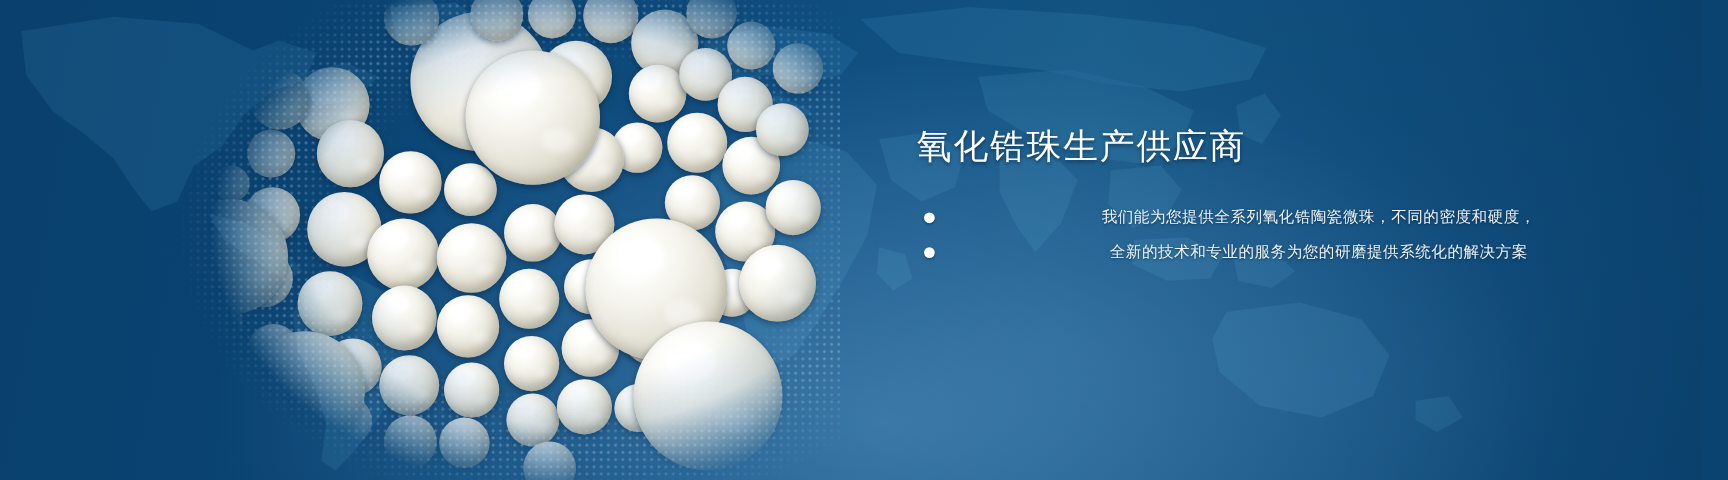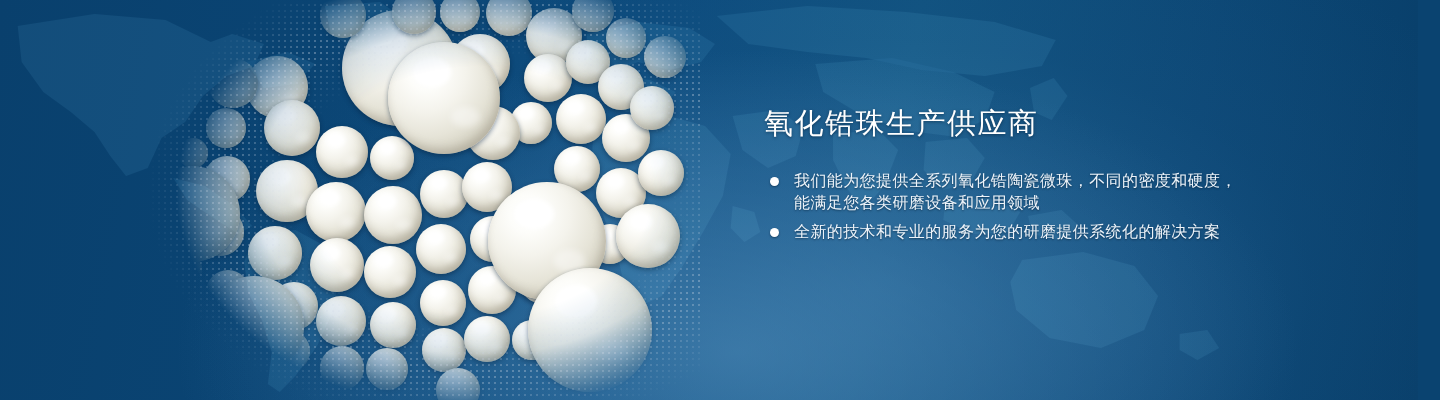--- a/index.html
+++ b/index.html
@@ -60,22 +60,23 @@
   
   .copy{position:absolute;left:764px;top:104px;width:640px;}
   .headline{
     color:#ffffff;font-size:29px;line-height:38px;font-weight:400;
     letter-spacing:1.5px;text-shadow:0 1px 3px rgba(3,26,48,.55);
     white-space:nowrap;
   }
   .bullets{list-style:none;margin:28px 0 0 0;padding:0;}
   .bullets li{
     position:relative;padding-left:30px;margin-bottom:7px;
-    color:#eef4fa;font-size:16px;line-height:22px;letter-spacing:.4px;
+    color:#eef4fa;font-size:13px;line-height:22px;letter-spacing:.4px;
     text-shadow:0 1px 2px rgba(3,26,48,.6);
+    text-align:center;
   }
   .bullets li .dot{
     position:absolute;left:6px;top:7px;width:9px;height:9px;border-radius:50%;
     background:#ffffff;box-shadow:0 1px 2px rgba(3,26,48,.5);
   }
   .bullets li .l2{display:block;}
 </style>
 </head>
 <body>
 
@@ -191,21 +192,20 @@
     <div class="bead" style="left:316px;top:378px;width:44px;height:44px;"></div>
   </div>
   <div class="halftone"></div>
 
   <div class="copy">
     <div class="headline">氧化锆珠生产供应商</div>
     <ul class="bullets">
       <li>
         <span class="dot"></span>
         <span>我们能为您提供全系列氧化锆陶瓷微珠，不同的密度和硬度，</span>
-        <span class="l2">能满足您各类研磨设备和应用领域</span>
       </li>
       <li>
         <span class="dot"></span>
         <span>全新的技术和专业的服务为您的研磨提供系统化的解决方案</span>
       </li>
     </ul>
   </div>
 
 </div>
 

